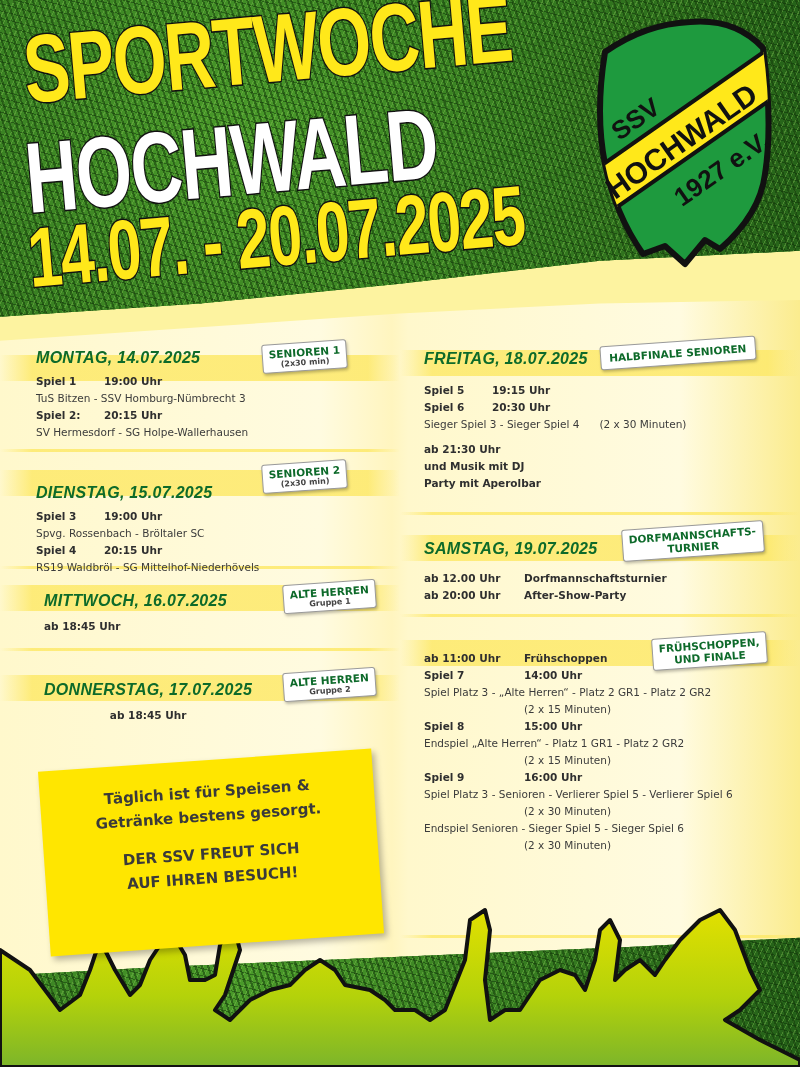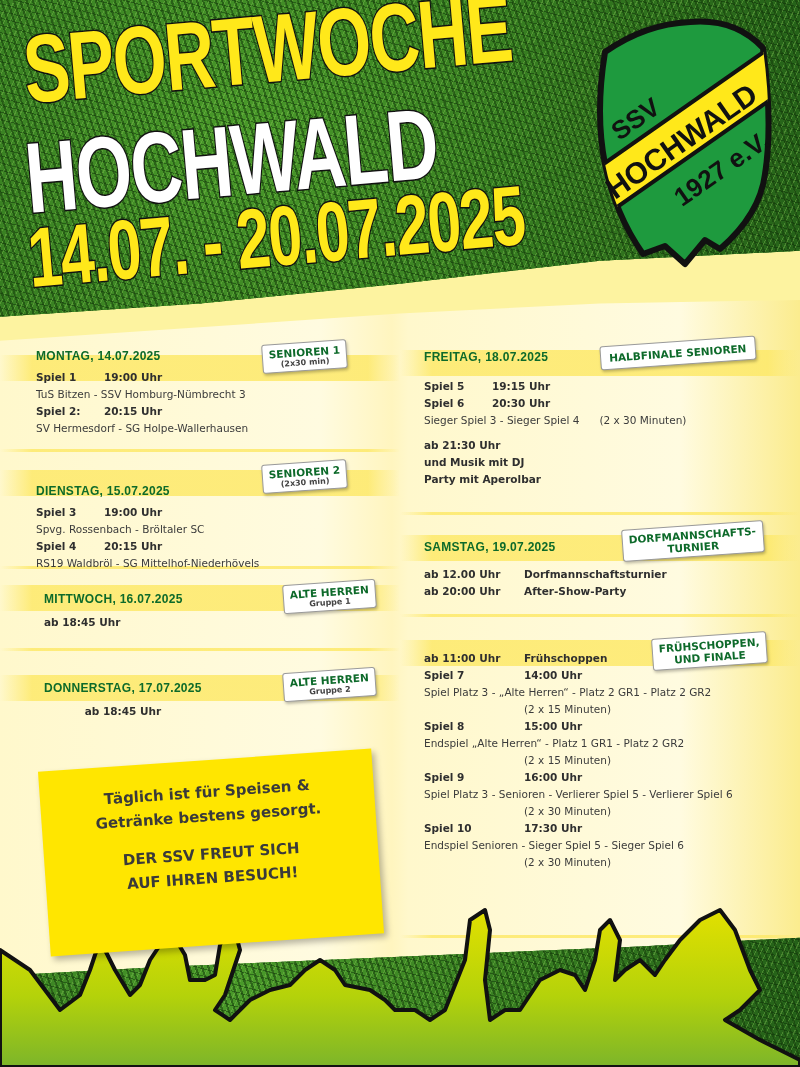--- a/index.html
+++ b/index.html
@@ -52,22 +52,22 @@
   }
   .title-1 { left: 28px; top: 22px; font-size: 96px; color: #ffe81a; transform: rotate(-5deg) scaleX(.72); }
   .title-2 { left: 30px; top: 128px; font-size: 100px; color: #ffffff; transform: rotate(-5deg) scaleX(.72); }
   .title-3 { left: 32px; top: 216px; font-size: 84px; color: #ffe81a; transform: rotate(-5deg) scaleX(.72); }
   
   .crest { position: absolute; left: 585px; top: 14px; width: 190px; height: 262px; }
   
   .day { position: absolute; color: #333; }
   .day-title {
     font-family: "Liberation Sans", sans-serif;
-    font-weight: 700; font-size: 12px; color: #0d6a2a;
-    letter-spacing: .3px; white-space: nowrap;
+    font-weight: 700; font-size: 16px; color: #0d6a2a;
+    letter-spacing: .3px; white-space: nowrap; font-style: italic;
   }
   .line { font-size: 10.5px; line-height: 17px; color: #3b3b3b; white-space: nowrap; }
   .line.b { font-weight: 700; color: #2f2f2f; }
   .line .c1 { display: inline-block; width: 68px; }
   .line .c2 { display: inline-block; width: 100px; }
   .line .ind { display: inline-block; width: 100px; }
   .line .gap { display: inline-block; width: 20px; }
   .sp { height: 8px; }
   
   .sticker {
@@ -221,21 +221,20 @@
   <div class="line b"><span class="c2">ab 11:00 Uhr</span><span>Frühschoppen</span></div>
   <div class="line b"><span class="c2">Spiel 7</span><span>14:00 Uhr</span></div>
   <div class="line">Spiel Platz 3 - „Alte Herren“ - Platz 2 GR1 - Platz 2 GR2</div>
   <div class="line"><span class="ind"></span><span>(2 x 15 Minuten)</span></div>
   <div class="line b"><span class="c2">Spiel 8</span><span>15:00 Uhr</span></div>
   <div class="line">Endspiel „Alte Herren“ - Platz 1 GR1 - Platz 2 GR2</div>
   <div class="line"><span class="ind"></span><span>(2 x 15 Minuten)</span></div>
   <div class="line b"><span class="c2">Spiel 9</span><span>16:00 Uhr</span></div>
   <div class="line">Spiel Platz 3 - Senioren - Verlierer Spiel 5 - Verlierer Spiel 6</div>
   <div class="line"><span class="ind"></span><span>(2 x 30 Minuten)</span></div>
-  <div class="line b"><span class="c2">Spiel 10</span><span>17:30 Uhr</span></div>
   <div class="line">Endspiel Senioren - Sieger Spiel 5 - Sieger Spiel 6</div>
   <div class="line"><span class="ind"></span><span>(2 x 30 Minuten)</span></div>
 </div>
 <div class="sticker" style="left:652px;top:635px;">
   <span class="s1">FRÜHSCHOPPEN,</span>
   <span class="s1">UND FINALE</span>
 </div>
 
 <div class="grass grass-bottom"></div>
 <svg class="crowd" viewBox="0 0 800 167" xmlns="http://www.w3.org/2000/svg">

